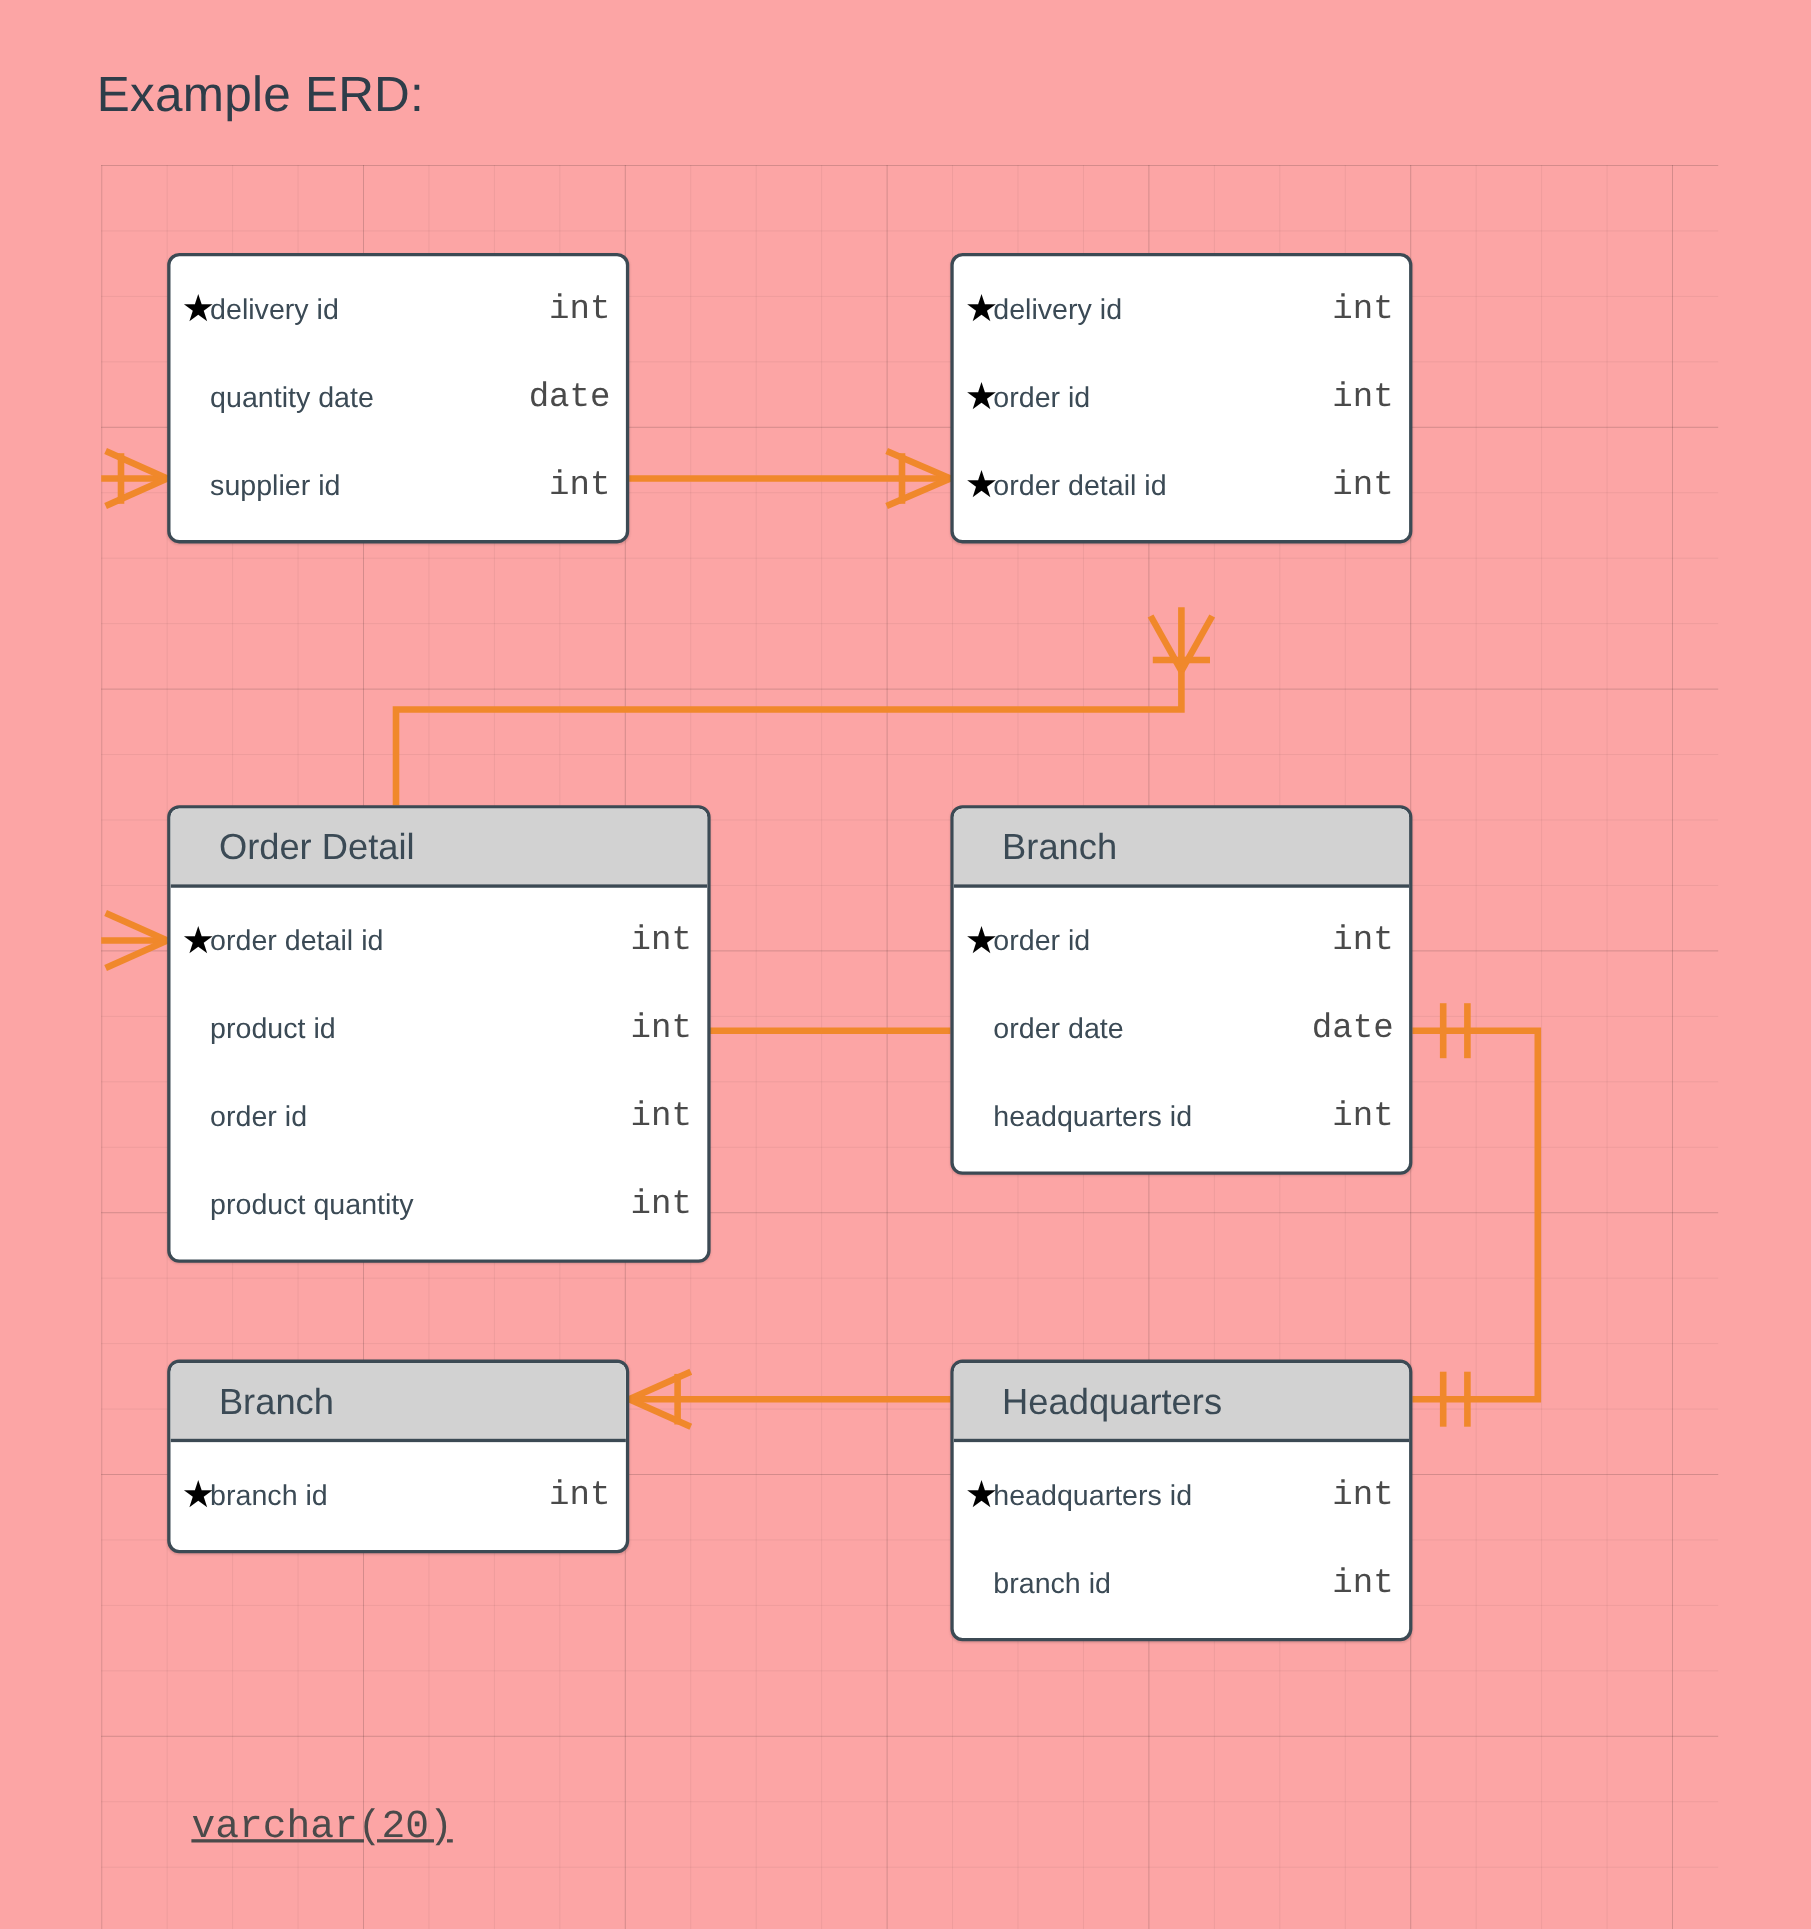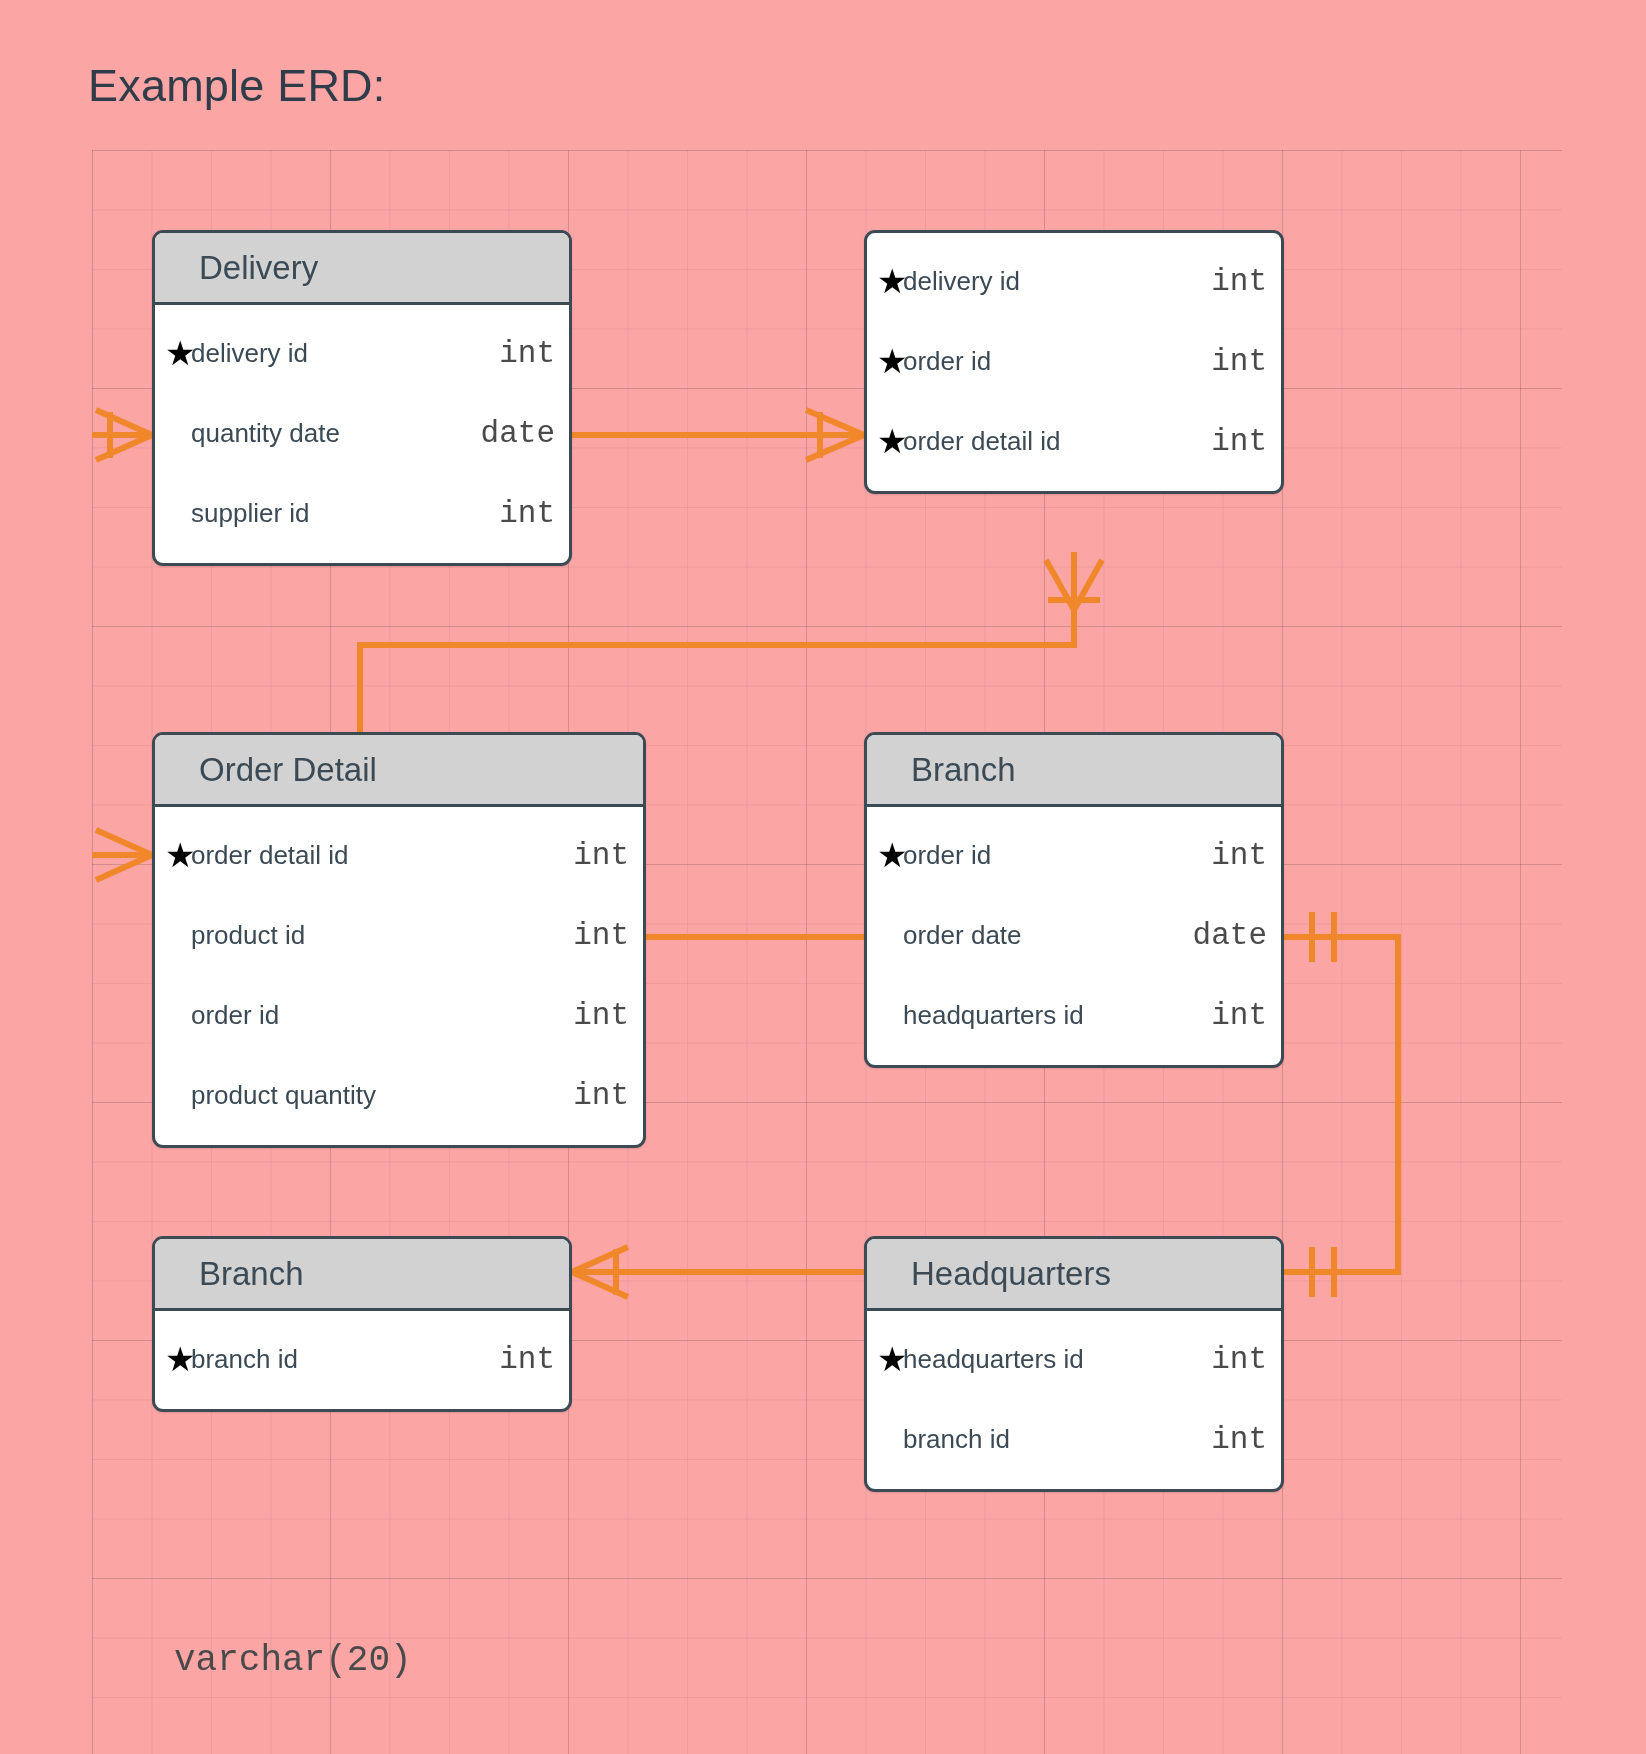--- a/index.html
+++ b/index.html
@@ -131,20 +131,21 @@
 
   
   #stray-type {
     position: absolute;
     left: 174px;
     top: 1640px;
     font-family: "Liberation Mono", monospace;
     font-size: 36px;
     color: #4a4a4a;
     white-space: nowrap;
+    text-decoration: underline;
   }
 </style>
 </head>
 <body>
 
 <div id="canvas">
 
   <div id="grid"></div>
 
   <div id="page-title">Example ERD:</div>
@@ -183,23 +184,20 @@
       <line x1="1334" y1="1247" x2="1334" y2="1297"></line>
 
       <line x1="572" y1="1272" x2="864" y2="1272"></line>
       <line x1="572" y1="1272" x2="628" y2="1247"></line>
       <line x1="572" y1="1272" x2="628" y2="1297"></line>
       <line x1="616" y1="1249" x2="616" y2="1295"></line>
     </g>
   </svg>
 
   <div class="entity" id="entity-delivery">
-    <div class="entity-header">
-      <span class="entity-title">Delivery</span>
-    </div>
     <div class="entity-body">
       <div class="attr-row">
         <span class="attr-pk">★</span>
         <span class="attr-name">delivery id</span>
         <span class="attr-type">int</span>
       </div>
       <div class="attr-row">
         <span class="attr-pk empty"></span>
         <span class="attr-name">quantity date</span>
         <span class="attr-type">date</span>

